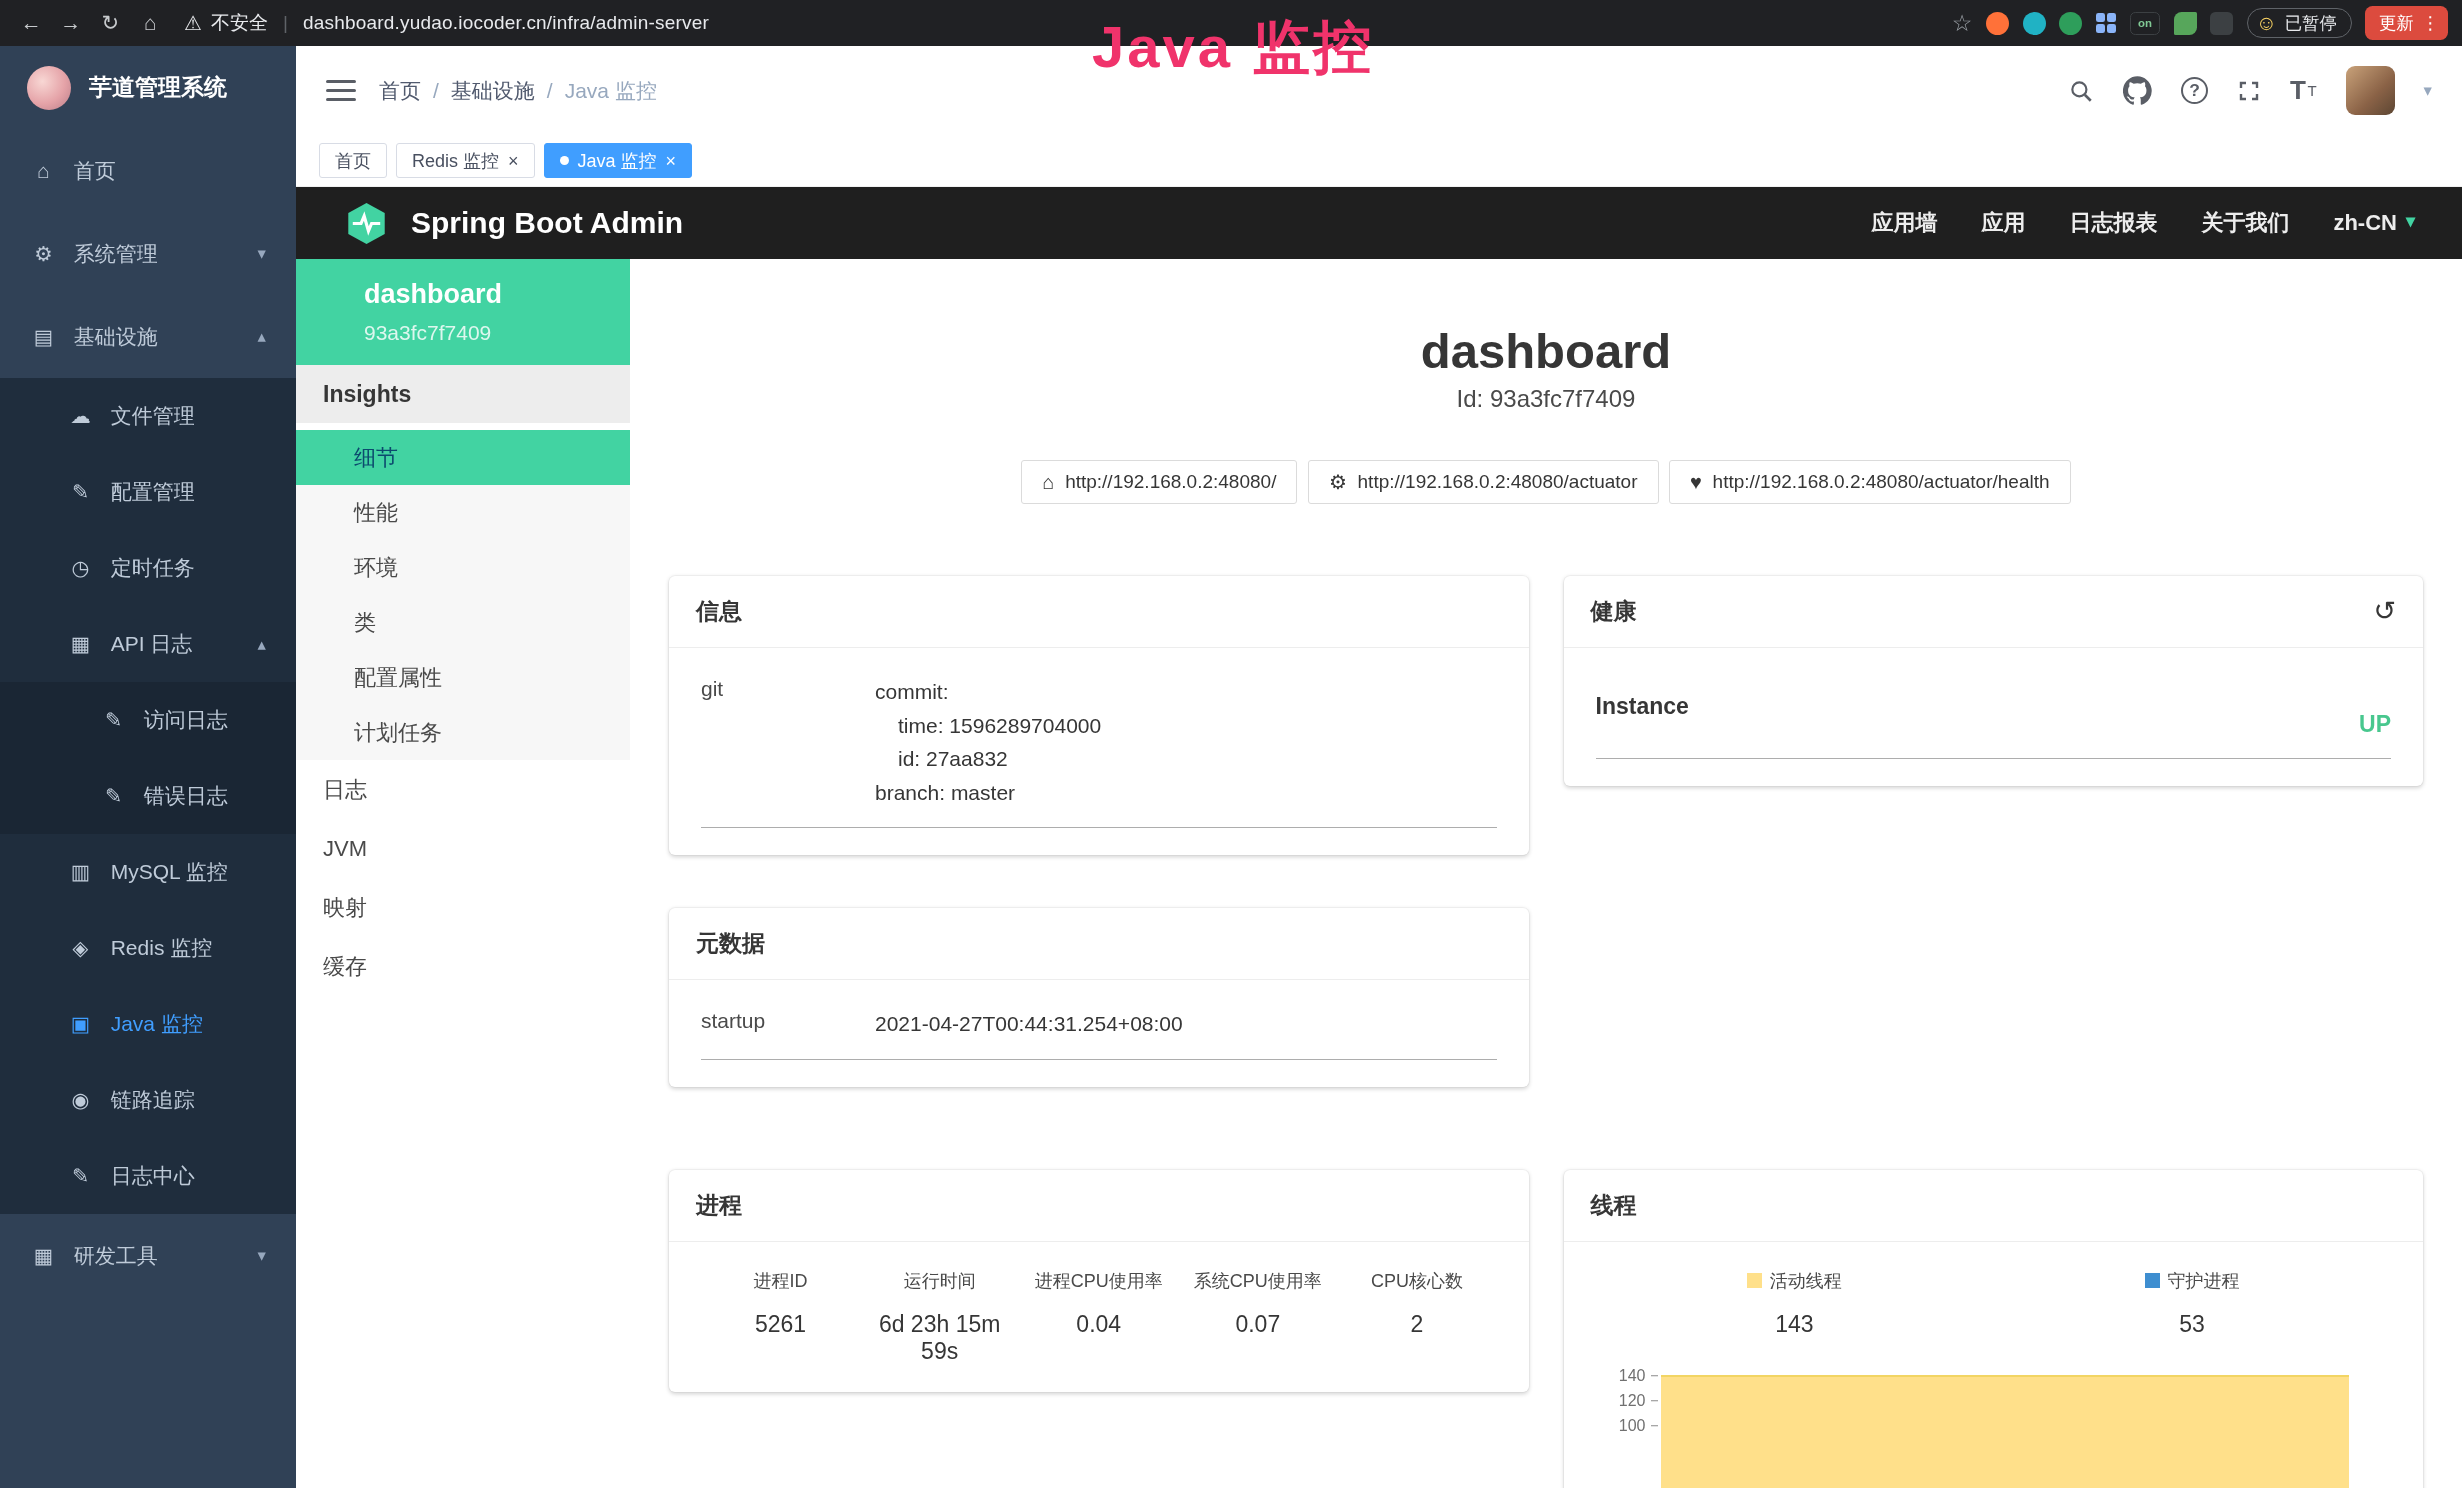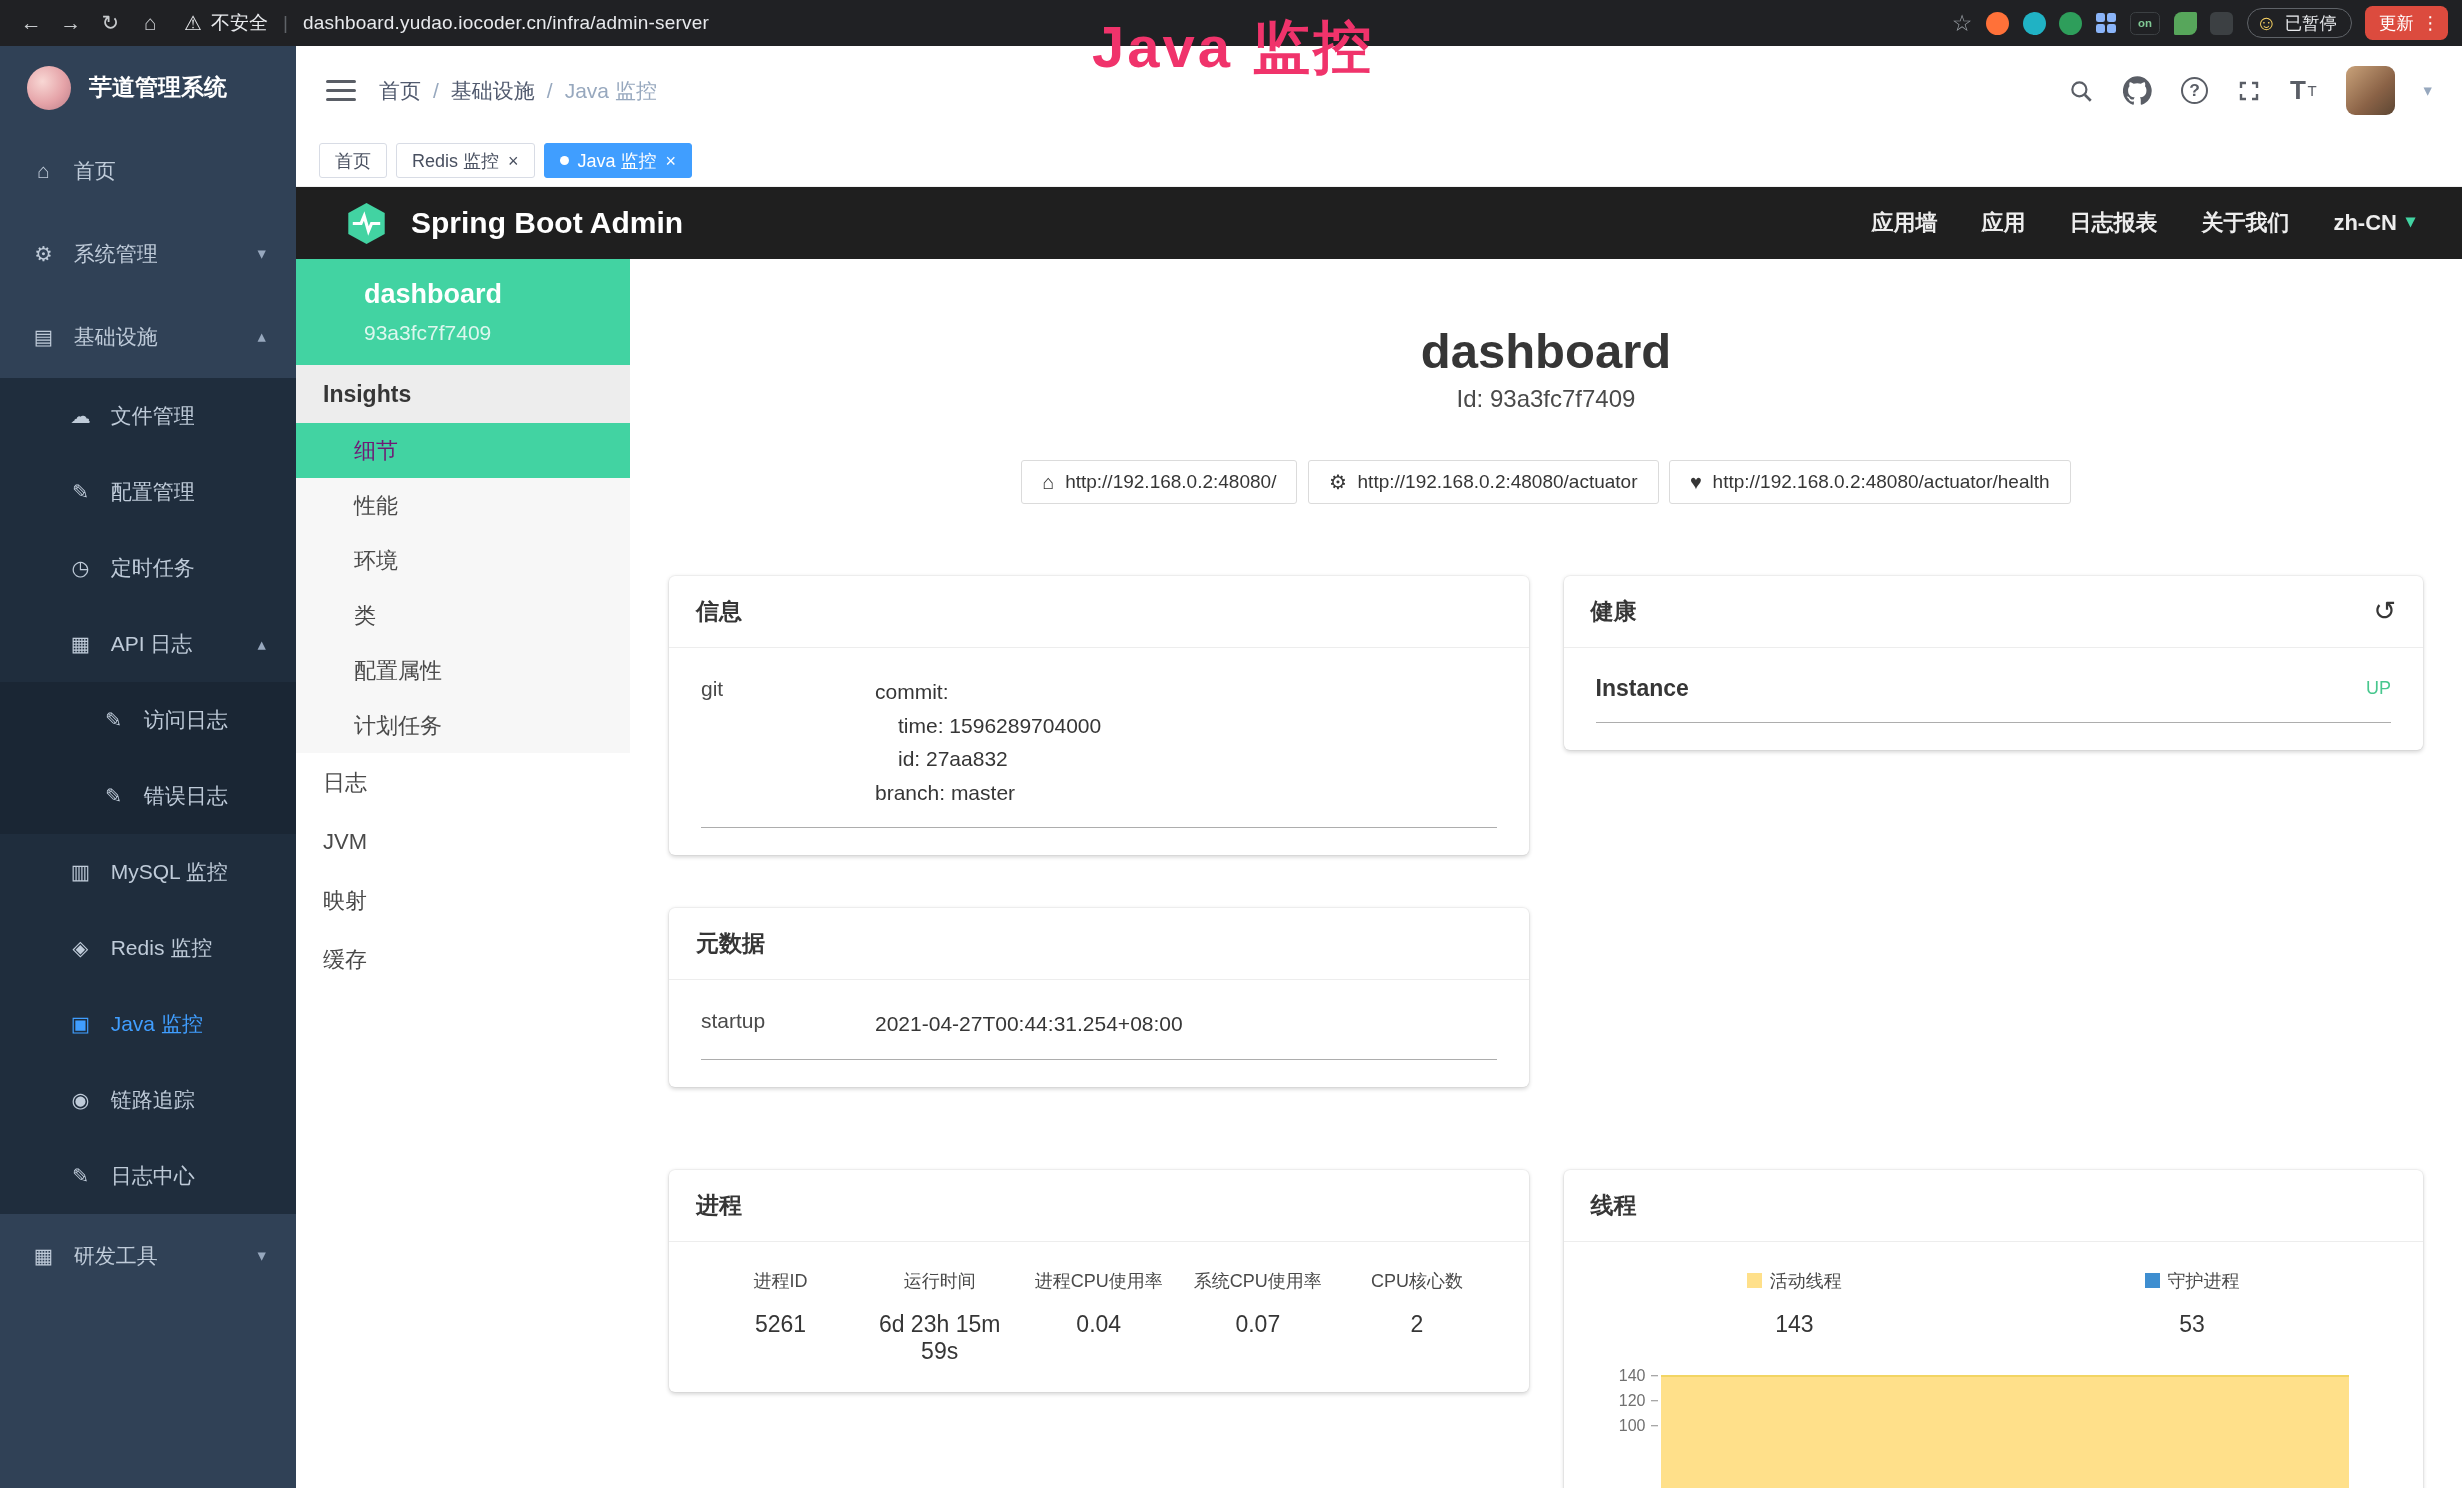--- a/index.html
+++ b/index.html
@@ -72,21 +72,21 @@
   .sba-nav{margin-left:auto;display:flex;gap:44px;align-items:center;font-size:22px;color:#ededed;}
   .sba-nav-item{display:flex;align-items:flex-start;cursor:pointer;white-space:nowrap;font-weight:bold;}
   .sba-nav-item .caret{color:var(--sba-green);margin-left:9px;font-size:18px;}
   .sba-body{flex:1;display:flex;min-height:0;}
   .sba-sidebar{width:334px;flex:none;background:#fff;display:flex;flex-direction:column;overflow:hidden;}
   .sba-app{background:var(--sba-green);color:#fff;height:106px;padding:20px 23px 0 68px;cursor:pointer;}
   .sba-app-name{font-size:27px;font-weight:bold;}
   .sba-app-id{font-size:21px;margin-top:10.6px;color:rgba(255,255,255,.82);}
   .sba-section-label{height:58px;display:flex;align-items:center;padding-left:27px;background:#ededed;font-weight:bold;font-size:23px;color:#363636;}
   .sba-insight-item{height:55px;display:flex;align-items:center;padding-left:58px;background:#f7f7f7;font-size:22px;color:#4a4a4a;cursor:pointer;}
-  .sba-insight-item.active{background:var(--sba-green);color:#701a75;}
+  .sba-insight-item.active{background:var(--sba-green);color:#0c4a6e;margin-top:7px;}
   .sba-root-item{height:59px;display:flex;align-items:center;padding-left:27px;background:#fff;font-size:22px;color:#4a4a4a;cursor:pointer;}
 
   .sba-main{flex:1;min-width:0;padding:64px 39px 0;overflow:hidden;background:#fff;}
   .sba-title{font-size:49px;font-weight:bold;color:#363636;text-align:center;}
   .sba-subtitle{font-size:24px;color:#4a4a4a;text-align:center;margin-top:6px;}
   .sba-links{display:flex;justify-content:center;gap:10.6px;margin-top:47px;}
   .sba-link{display:flex;align-items:center;gap:10.6px;border:0.8px solid #dbdbdb;border-radius:3px;padding:0 20px;height:44px;font-size:19px;color:#363636;background:#fff;cursor:pointer;text-decoration:none;white-space:nowrap;}
   .link-icon{font-size:20px;}
 
   .card-row{display:flex;gap:35px;align-items:flex-start;}
@@ -97,21 +97,21 @@
   .card-action{font-size:27px;color:#363636;cursor:pointer;line-height:1;}
   .card-body{padding:27px 32px;}
 
   .info-row{display:flex;border-bottom:0.8px solid #adadad;padding-bottom:18px;}
   .info-key{width:174px;flex:none;font-size:21px;color:#4a4a4a;padding-top:1.5px;}
   .info-value{flex:1;font-size:21px;color:#363636;line-height:1.6;}
   .info-line.indent{padding-left:23px;}
 
   .health-row{display:flex;justify-content:space-between;align-items:center;border-bottom:0.8px solid #adadad;padding-bottom:20px;text-align:center;}
   .health-label{font-size:23px;font-weight:bold;color:#363636;}
-  .health-status{font-size:18px;font-weight:normal;}
+  .health-status{font-size:23px;font-weight:bold;margin-top:36px;}
 
   .stat-row{display:flex;}
   .stat{flex:1;text-align:center;min-width:0;}
   .stat-label-row{display:flex;align-items:center;justify-content:center;gap:7.6px;font-size:18px;color:#4a4a4a;white-space:nowrap;}
   .swatch{width:15px;height:15px;display:inline-block;flex:none;}
   .stat-value{font-size:23px;color:#363636;margin-top:18px;}
 
   .chart{display:flex;margin-top:29px;height:258px;}
   .chart-yaxis{width:65px;flex:none;position:relative;}
   .ytick{position:absolute;right:15px;transform:translateY(-50%);font-size:16px;color:#707070;}

